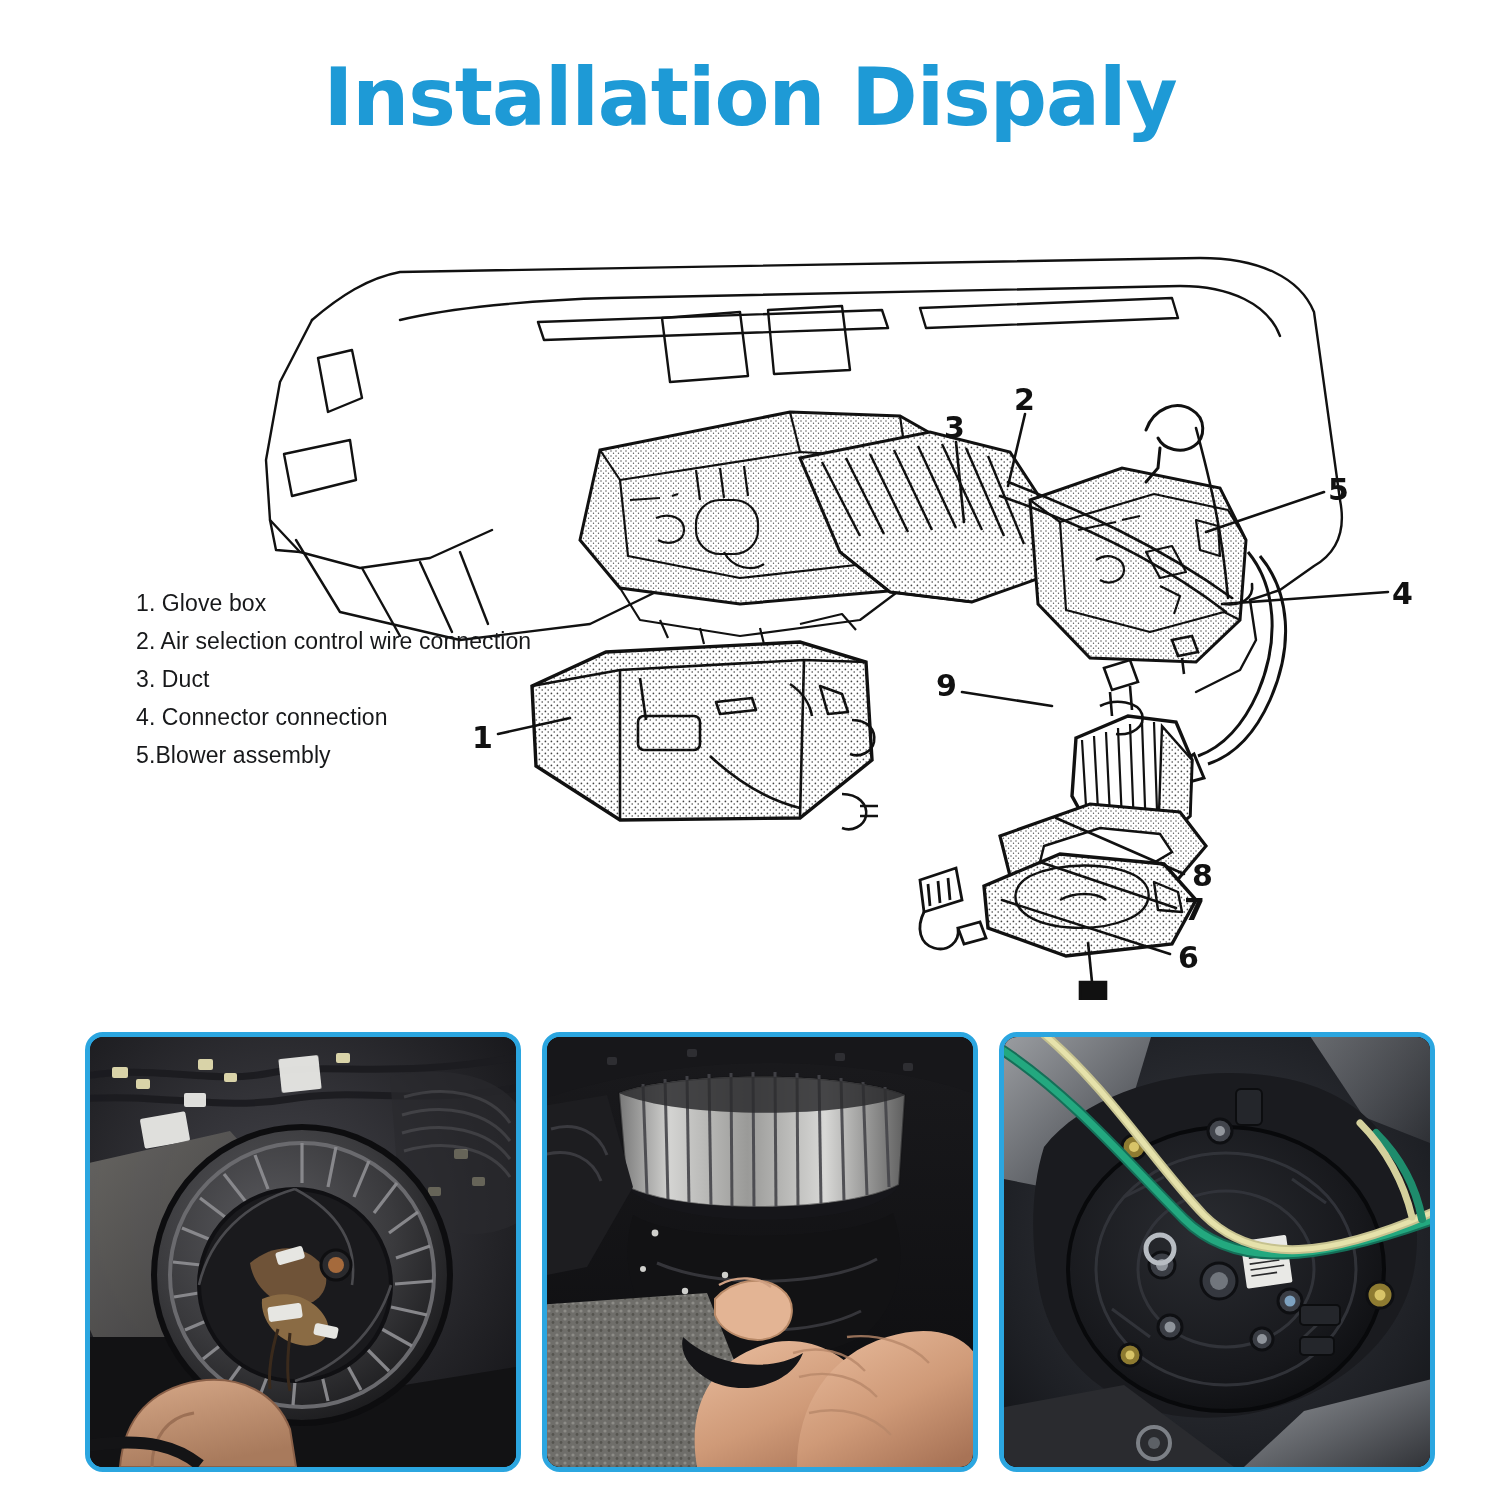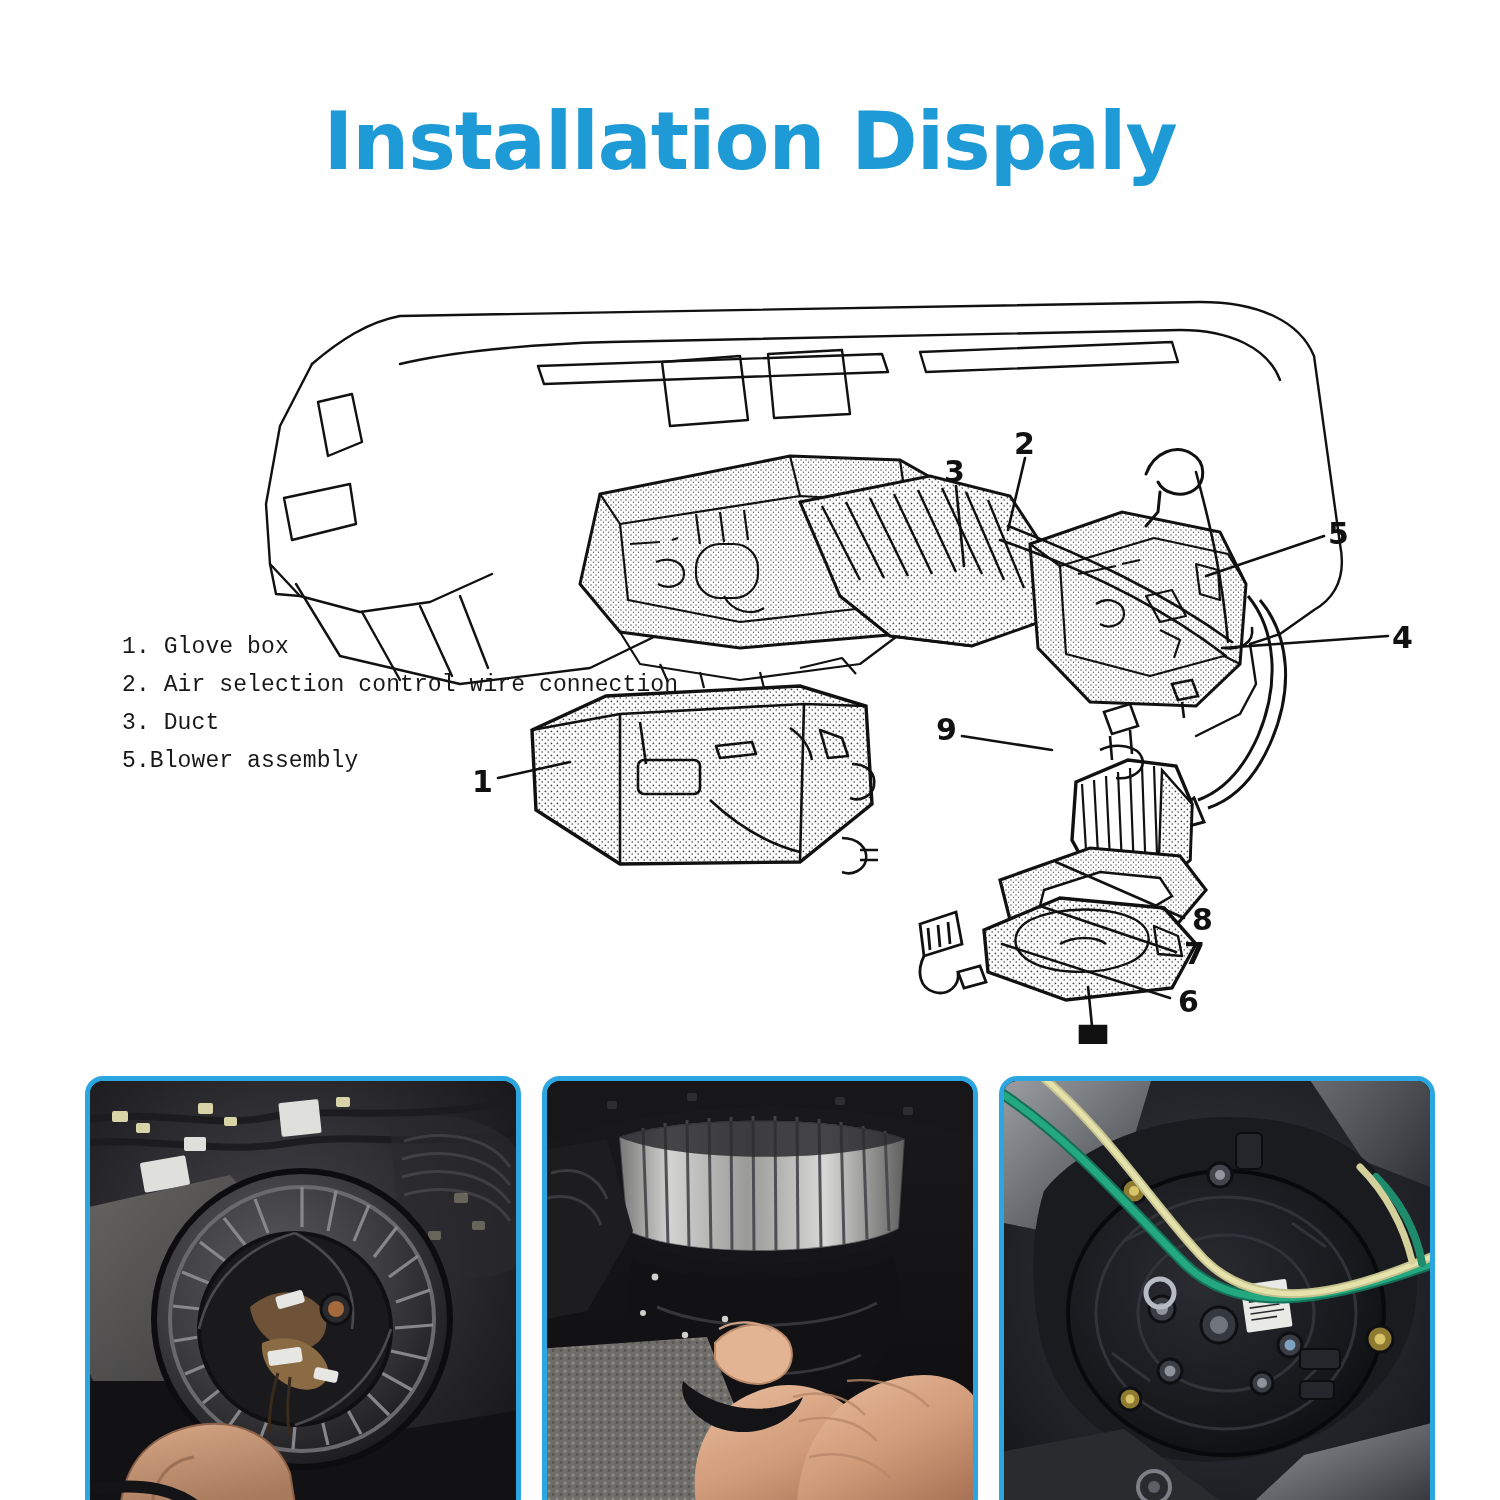--- a/index.html
+++ b/index.html
@@ -12,21 +12,20 @@
     height: 1500px;
     position: relative;
     font-family: "Liberation Sans", sans-serif;
     overflow: hidden;
   }
   .page {
     position: relative;
     width: 1500px;
     height: 1148px;
     background: #ffffff;
-    margin-top: 44px;
   }
 
   
   .title {
     position: absolute;
     left: 0;
     top: 58px;
     width: 1500px;
     text-align: center;
     font-family: "DejaVu Sans", sans-serif;
@@ -44,24 +43,24 @@
     left: 100px;
     top: 200px;
     width: 1340px;
     height: 800px;
   }
   .diagram svg { display: block; }
 
   
   .legend {
     position: absolute;
-    left: 122px;
+    left: 136px;
     top: 592px;
     width: 470px;
-    font-family: Liberation Mono, monospace;
+    font-family: Liberation Sans, sans-serif;
     font-size: 23px;
     color: #17181A;
     line-height: 1;
   }
   .legend-item {
     white-space: nowrap;
     margin-bottom: 15px;
     letter-spacing: 0.1px;
   }
   .legend-item.indent { padding-left: 22px; }
@@ -300,20 +299,21 @@
         <text class="callout-num" x="1092" y="686">8</text>
         <text class="callout-num" x="836" y="496">9</text>
       </g>
     </svg>
   </div>
 
   <div class="legend">
     <div class="legend-item">1. Glove box</div>
     <div class="legend-item">2. Air selection control wire connection</div>
     <div class="legend-item">3. Duct</div>
+    <div class="legend-item">4. Connector connection</div>
     <div class="legend-item">5.Blower assembly</div>
   </div>
 
   <div class="photos">
 
     <div class="photo">
       <div class="inner">
         <svg viewBox="0 0 426 430" preserveAspectRatio="none" xmlns="http://www.w3.org/2000/svg">
           <defs>
             <radialGradient id="p1bg" cx="45%" cy="40%" r="85%">

